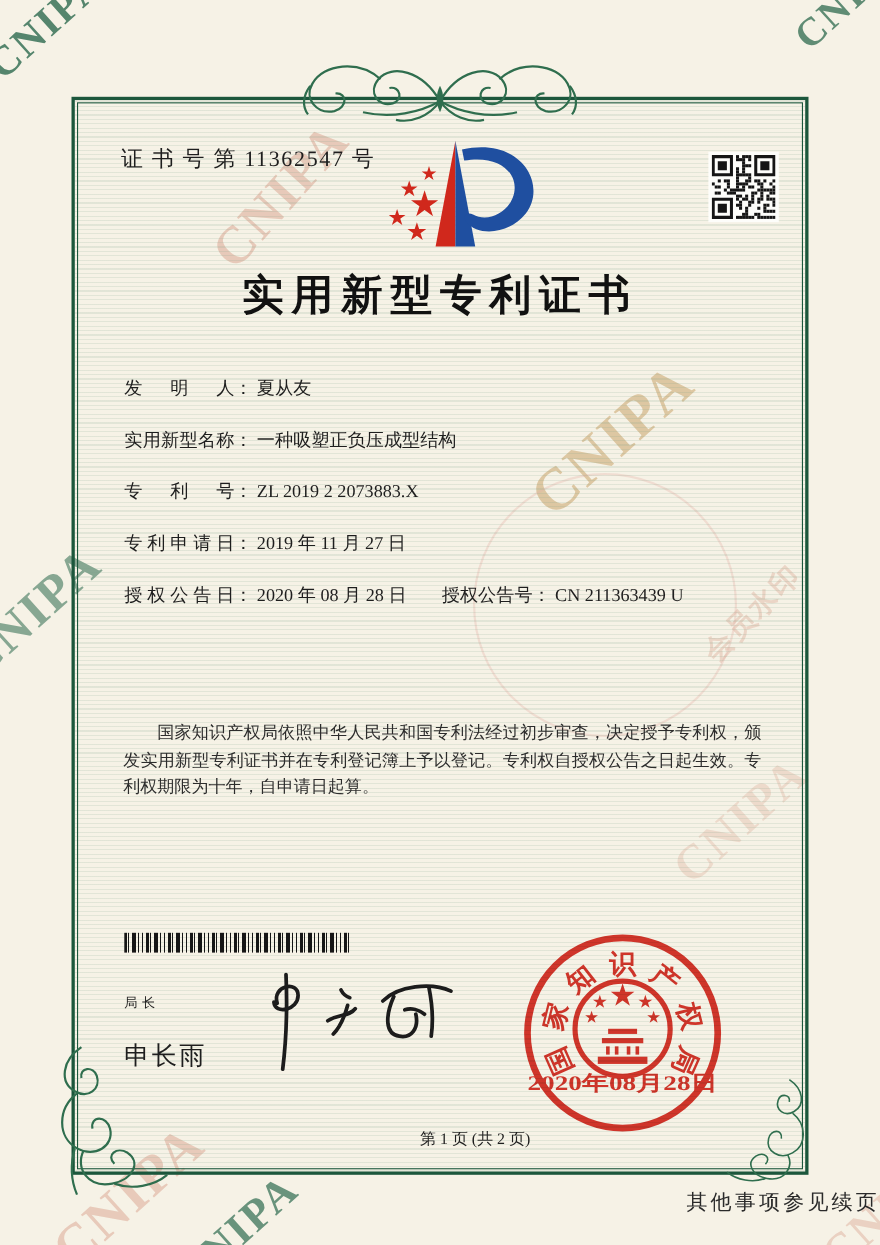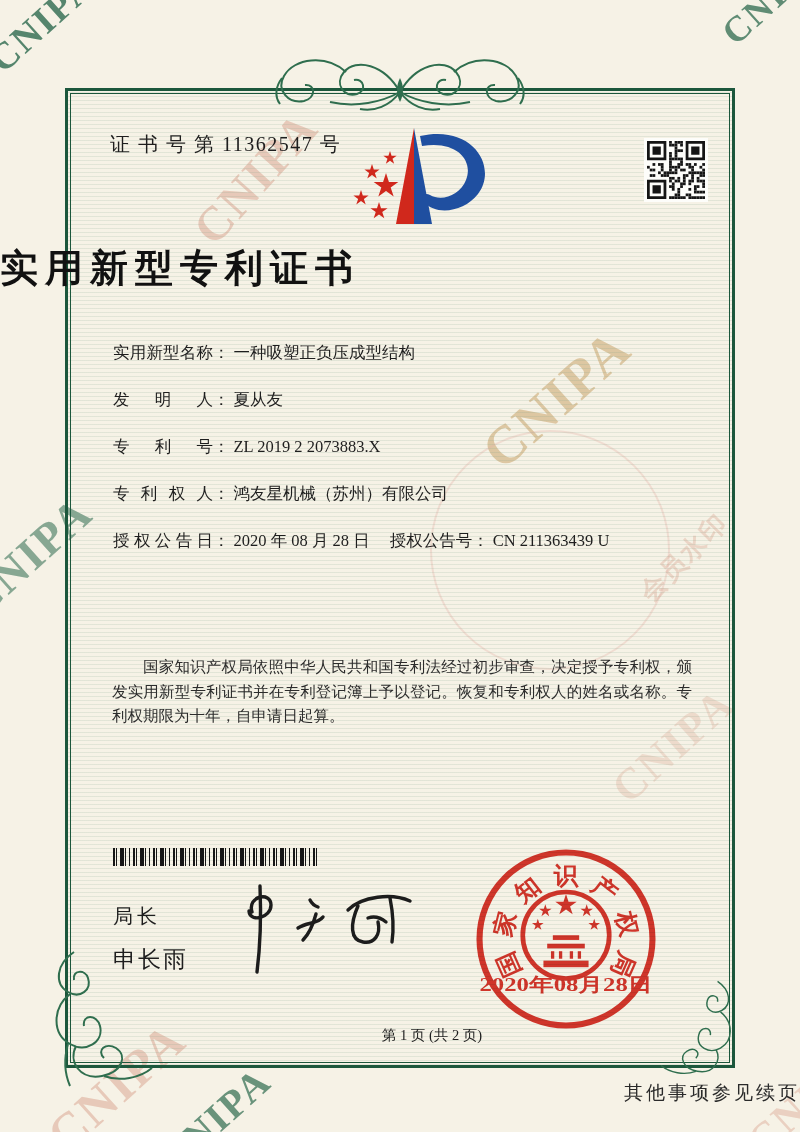--- a/index.html
+++ b/index.html
@@ -25,43 +25,43 @@
         border:3px solid #1c573c; }
   .frame-inner { position:absolute; inset:2px; border:1px solid #1c573c; }
   .guilloche { position:absolute; left:68px; top:91px; width:664px; height:974px;
         background:repeating-linear-gradient(0deg, rgba(120,160,135,.16) 0 1px, rgba(0,0,0,0) 1px 4px);
   }
   .ornament { position:absolute; pointer-events:none; }
   
   .cert-no { position:absolute; left:110px; top:131px; font-size:20px; letter-spacing:1.5px; }
   .logo { position:absolute; left:338px; top:120px; width:152px; height:112px; }
   .qr { position:absolute; left:644px; top:138px; width:64px; height:64px; background:#fdfdfa; padding:3px; }
-  .title { position:absolute; left:0; top:243px; width:800px; text-align:left;
+  .title { position:absolute; left:0; top:243px; width:800px; text-align:center;
         font-size:38px; font-weight:bold; letter-spacing:7px; color:#111; }
   
   .fields { position:absolute; left:113px; top:329px; width:600px; font-size:16.5px; }
   .frow { height:47px; line-height:47px; white-space:nowrap; }
   .flabel { display:inline-block; width:100px; text-align:justify; text-align-last:justify; vertical-align:top; }
   .fsep { display:inline-block; }
   .fvalue { display:inline-block; margin-left:4px; }
-  .grant2 { margin-left:20px;font-family:Liberation Serif, serif; }
+  .grant2 { margin-left:32px;font-family:Liberation Serif, serif; }
   
   .paras { position:absolute; left:112px; top:655px; width:580px; font-size:15.5px;
         line-height:24.5px; color:#2c2c2c; text-align:justify; }
   .paras p { text-indent:2em; }
   
   .barcode { position:absolute; left:113px; top:848px; width:206px; height:18px;
     background-image:repeating-linear-gradient(90deg,
       #161616 0px,#161616 2px, rgba(0,0,0,0) 2px,rgba(0,0,0,0) 3px,
       #161616 3px,#161616 4px, rgba(0,0,0,0) 4px,rgba(0,0,0,0) 7px,
       #161616 7px,#161616 11px, rgba(0,0,0,0) 11px,rgba(0,0,0,0) 12px,
       #161616 12px,#161616 13px, rgba(0,0,0,0) 13px,rgba(0,0,0,0) 16px,
       #161616 16px,#161616 17px, rgba(0,0,0,0) 17px,rgba(0,0,0,0) 20px); }
   
-  .signer-title { position:absolute; left:113px; top:903px; font-size:20px; letter-spacing:4px; }
+  .signer-title { position:absolute; left:113px; top:903px; font-size:12px; letter-spacing:4px; }
   .signer-name  { position:absolute; left:113px; top:944px; font-size:23px; letter-spacing:2px; }
   .signature { position:absolute; left:222px; top:878px; width:215px; height:102px; }
   
   .seal { position:absolute; left:472px; top:845px; width:188px; height:188px;
         mix-blend-mode:multiply; opacity:.93; }
   
   .page-num { position:absolute; left:65px; top:1026px; width:734px; text-align:center; font-size:14.5px; }
   .cont-note { position:absolute; left:0; top:1080px; width:800px; text-align:right;
         font-size:19px; letter-spacing:3px; color:#2a2a2a; }
 </style>
@@ -267,38 +267,38 @@
         <rect x="57" y="60" width="3" height="3"></rect>
         <rect x="60" y="60" width="3" height="3"></rect>
       </g>
   </g>
 </svg>
 
 <h1 class="title">实用新型专利证书</h1>
 
 <div class="fields">
   <div class="frow">
+    <span class="flabel">发明人</span><span class="fsep">：</span><span class="fvalue">夏从友</span>
+  </div>
+  <div class="frow">
     <span class="flabel">实用新型名称</span><span class="fsep">：</span><span class="fvalue">一种吸塑正负压成型结构</span>
   </div>
   <div class="frow">
-    <span class="flabel">发明人</span><span class="fsep">：</span><span class="fvalue">夏从友</span>
-  </div>
-  <div class="frow">
     <span class="flabel">专利号</span><span class="fsep">：</span><span class="fvalue">ZL 2019 2 2073883.X</span>
   </div>
   <div class="frow">
-    <span class="flabel">专利权人</span><span class="fsep">：</span><span class="fvalue">鸿友星机械（苏州）有限公司</span>
+    <span class="flabel">专利申请日</span><span class="fsep">：</span><span class="fvalue">2019 年 11 月 27 日</span>
   </div>
   <div class="frow">
     <span class="flabel">授权公告日</span><span class="fsep">：</span><span class="fvalue">2020 年 08 月 28 日</span><span class="fvalue grant2">授权公告号</span><span class="fsep">：</span><span class="fvalue">CN 211363439 U</span>
   </div>
 </div>
 
 <div class="paras">
-  <p>国家知识产权局依照中华人民共和国专利法经过初步审查，决定授予专利权，颁发实用新型专利证书并在专利登记簿上予以登记。恢复和专利权人的姓名或名称。专利权期限为十年，自申请日起算。</p>
+  <p>国家知识产权局依照中华人民共和国专利法经过初步审查，决定授予专利权，颁发实用新型专利证书并在专利登记簿上予以登记。专利权自授权公告之日起生效。专利权期限为十年，自申请日起算。</p>
 </div>
 
 <div class="barcode"></div>
 
 <div class="signer-title">局长</div>
 <div class="signer-name">申长雨</div>
 
 <svg class="signature" viewBox="0 0 215 102" fill="none" stroke="#1c1c1c" stroke-width="3.4" stroke-linecap="round">
   <path d="M30,34 C25,18 49,13 49,27 C49,40 28,45 27,33"></path>
   <path d="M38,8 C39,32 39,62 35,94"></path>

